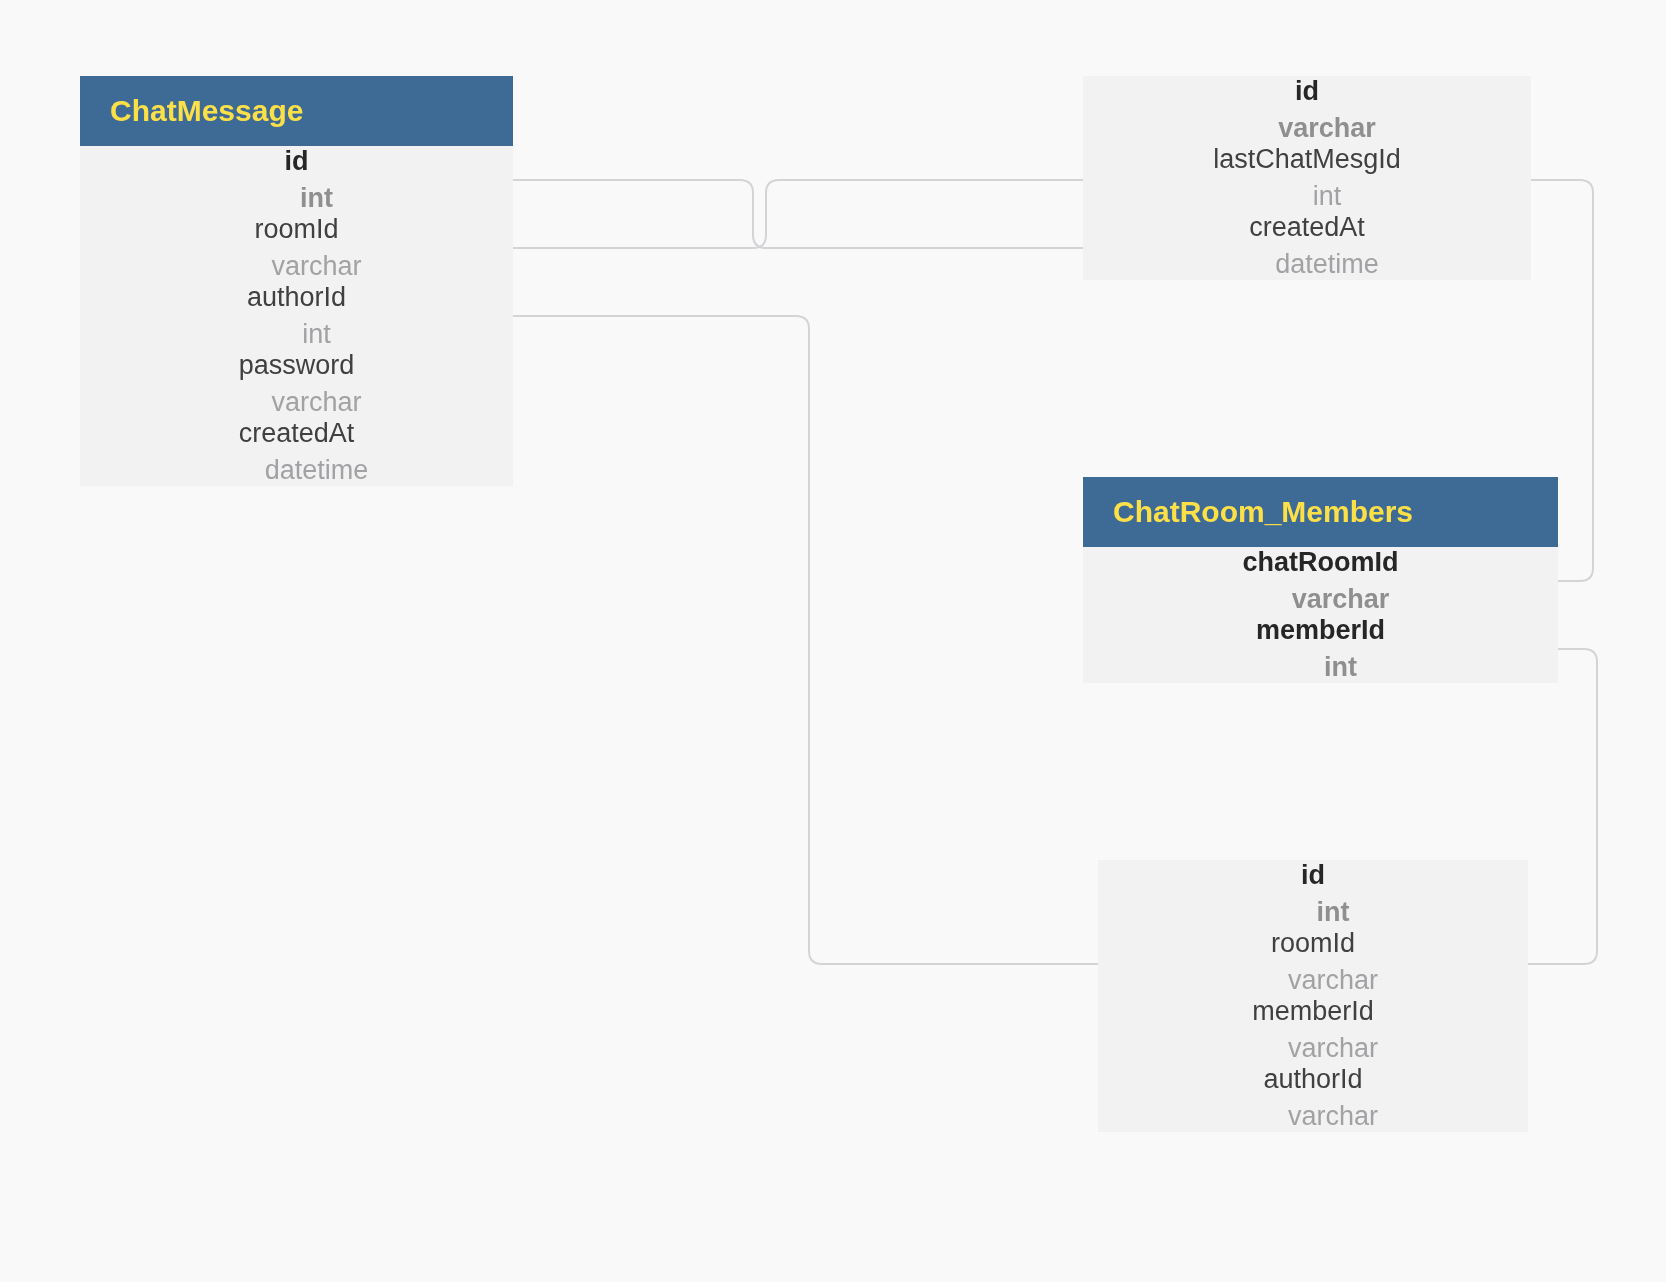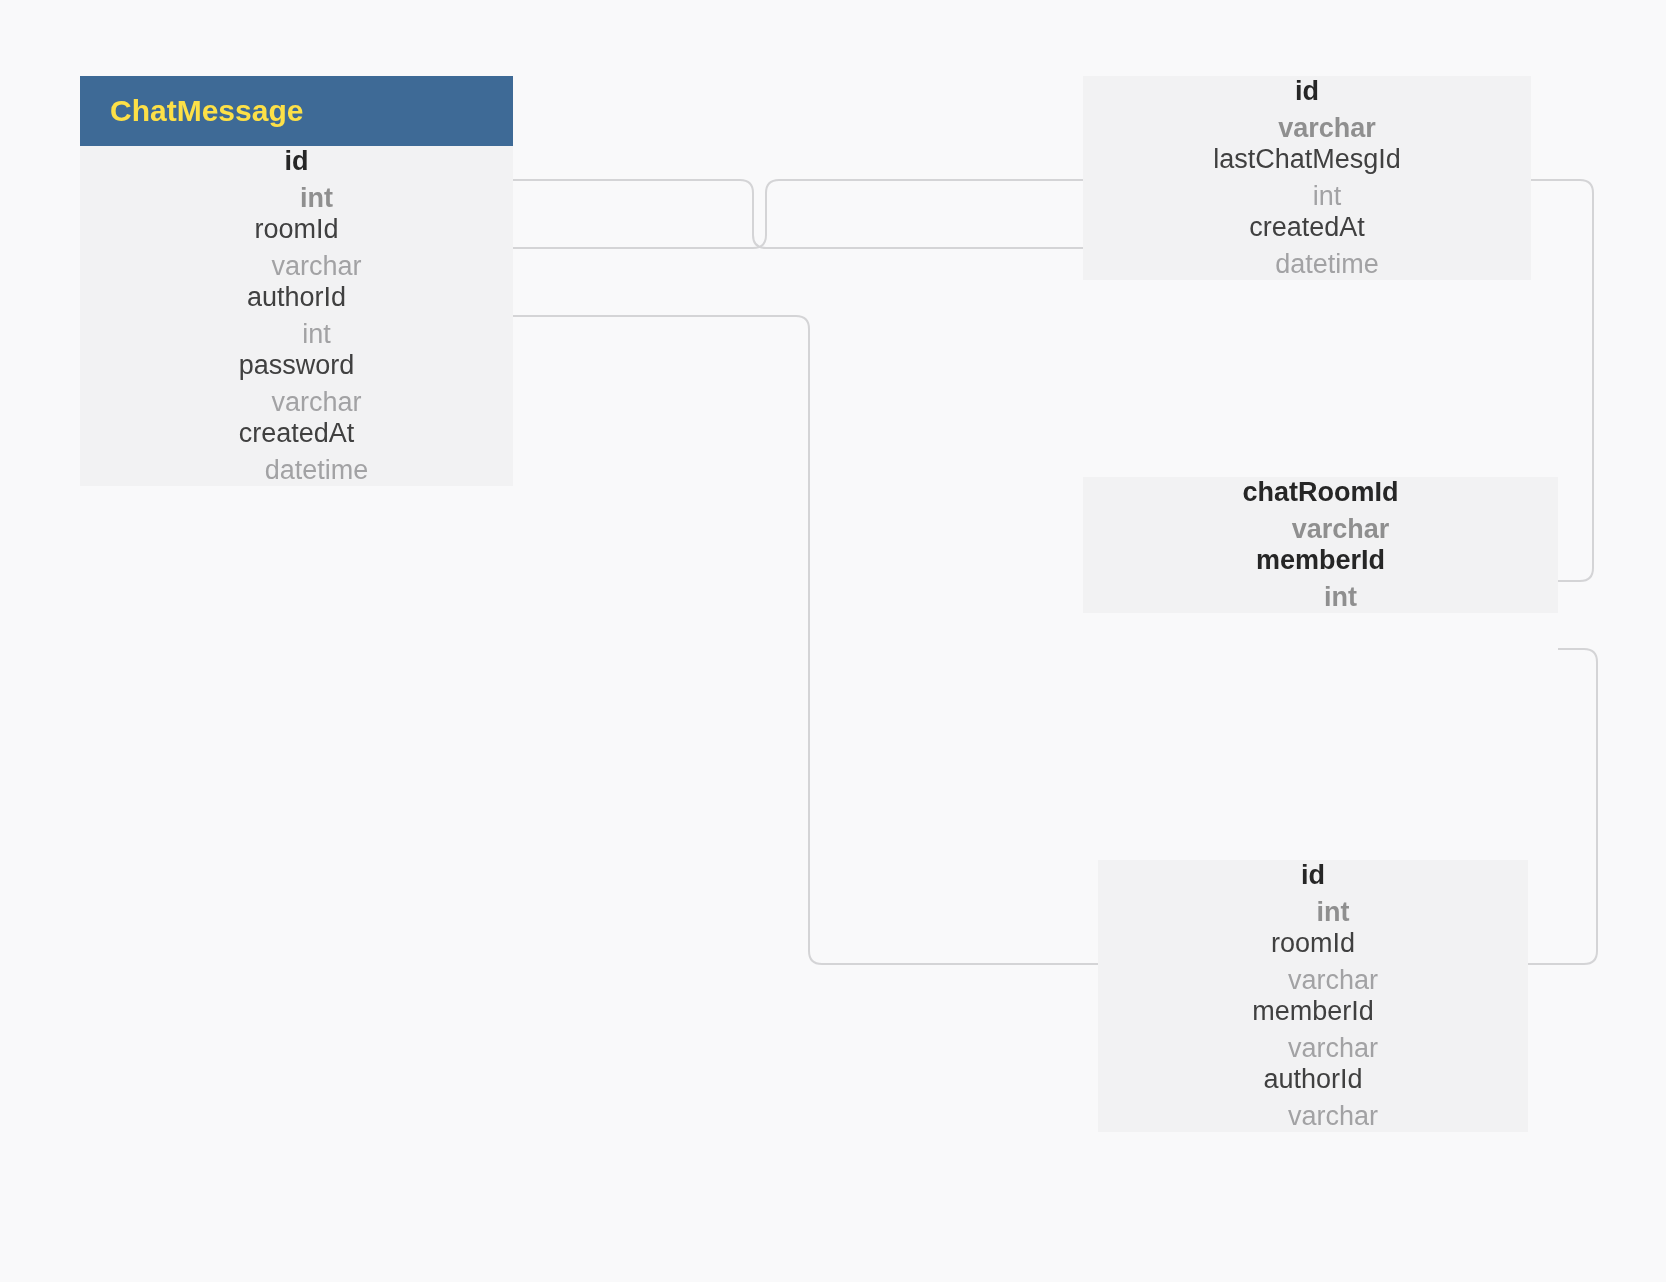--- a/index.html
+++ b/index.html
@@ -107,20 +107,23 @@
             <span class="f-name">lastChatMesgId</span>
             <span class="f-type">int</span>
           </div>
           <div class="erd-row">
             <span class="f-name">createdAt</span>
             <span class="f-type">datetime</span>
           </div>
         </div>
       </div>
       <div class="erd-table" style="left: 1083px; top: 477px; width: 475px;">
+        <div class="erd-header">
+          <span class="erd-title">ChatRoom_Members</span>
+        </div>
         <div class="erd-body">
           <div class="erd-row pk">
             <span class="f-name">chatRoomId</span>
             <span class="f-type">varchar</span>
           </div>
           <div class="erd-row pk">
             <span class="f-name">memberId</span>
             <span class="f-type">int</span>
           </div>
         </div>

